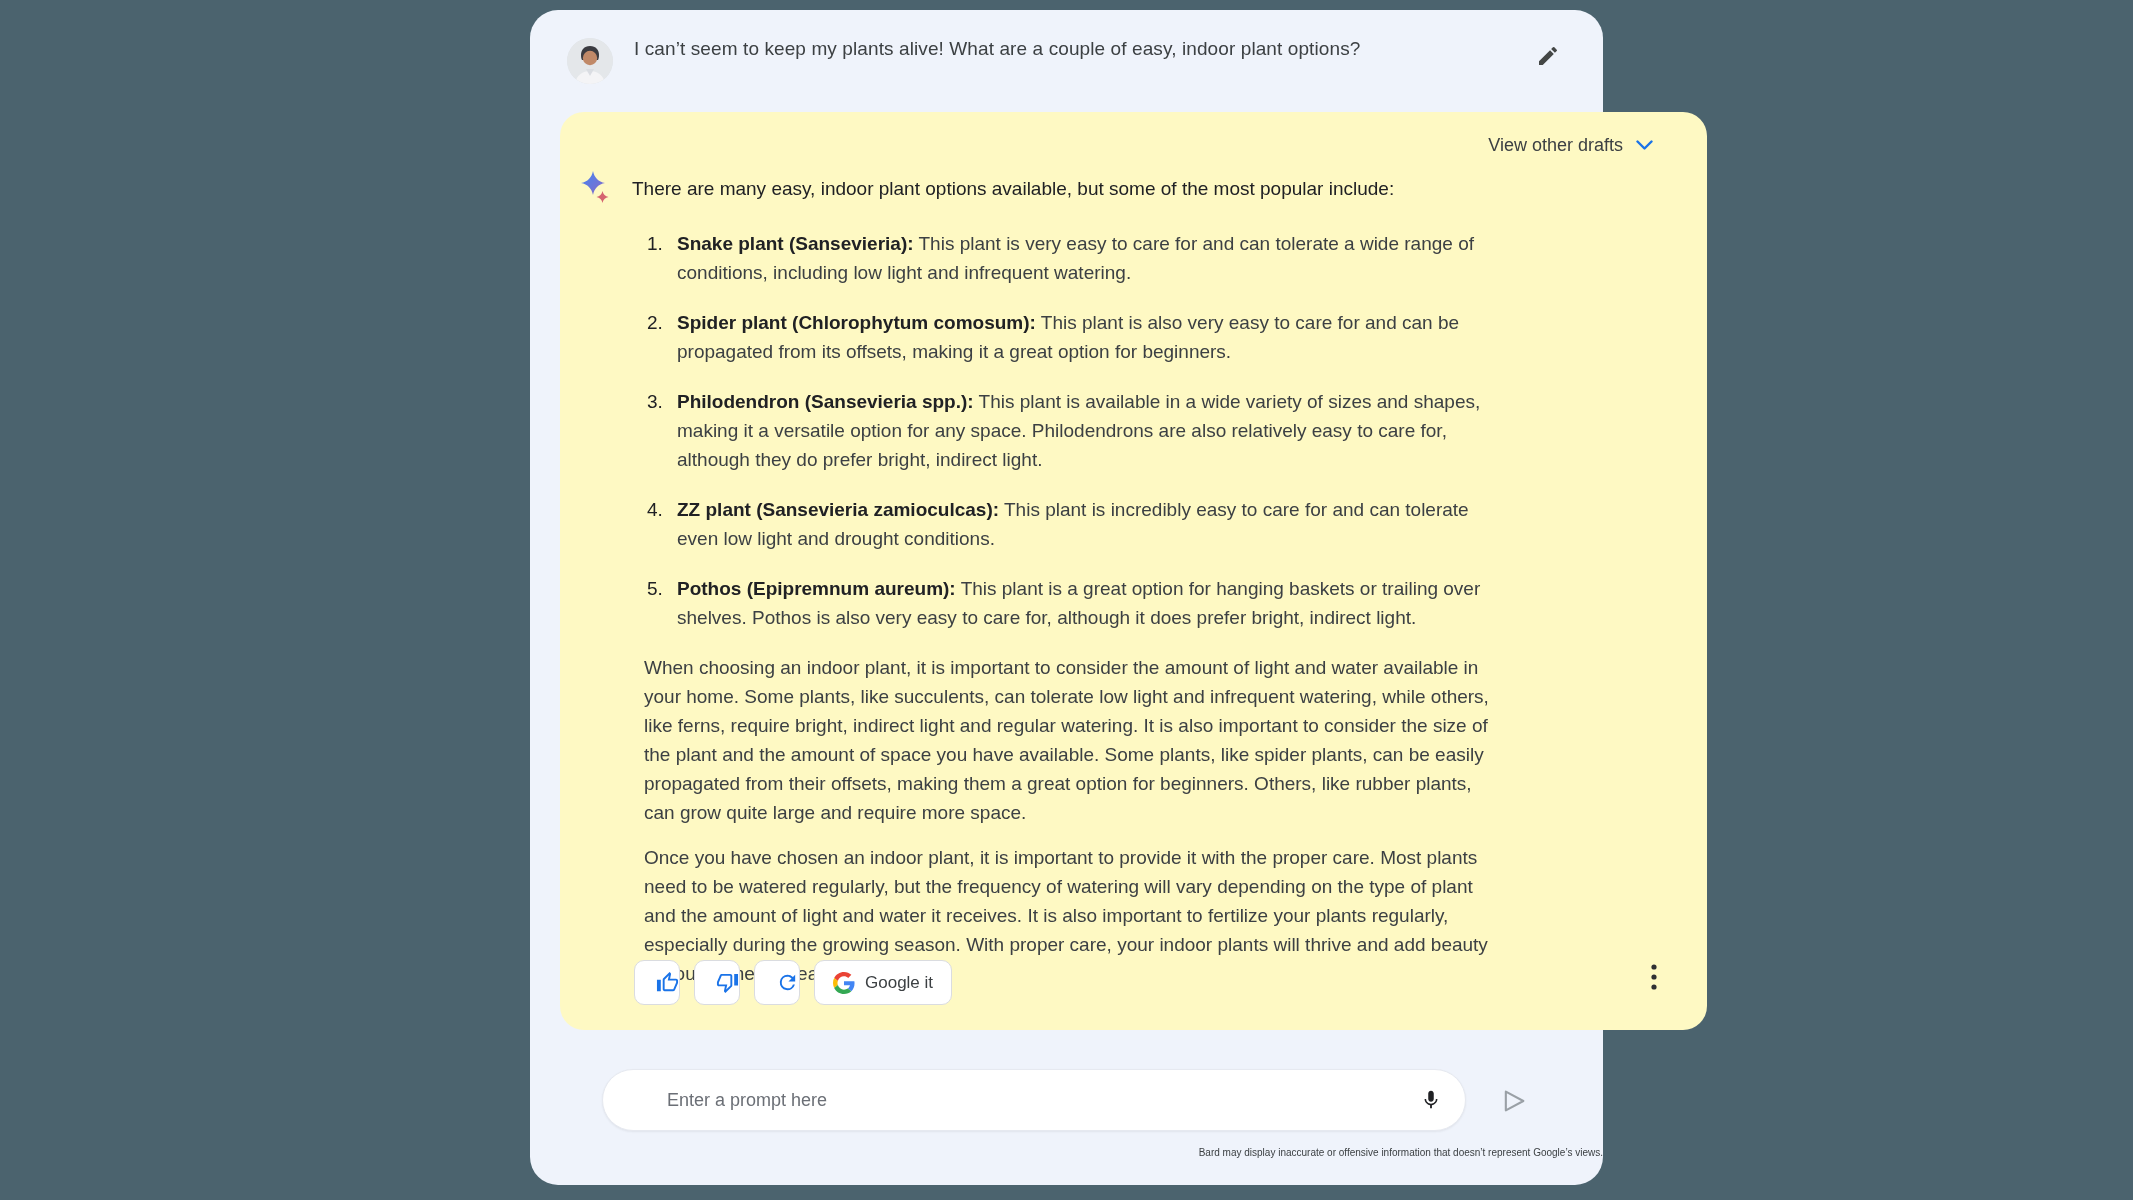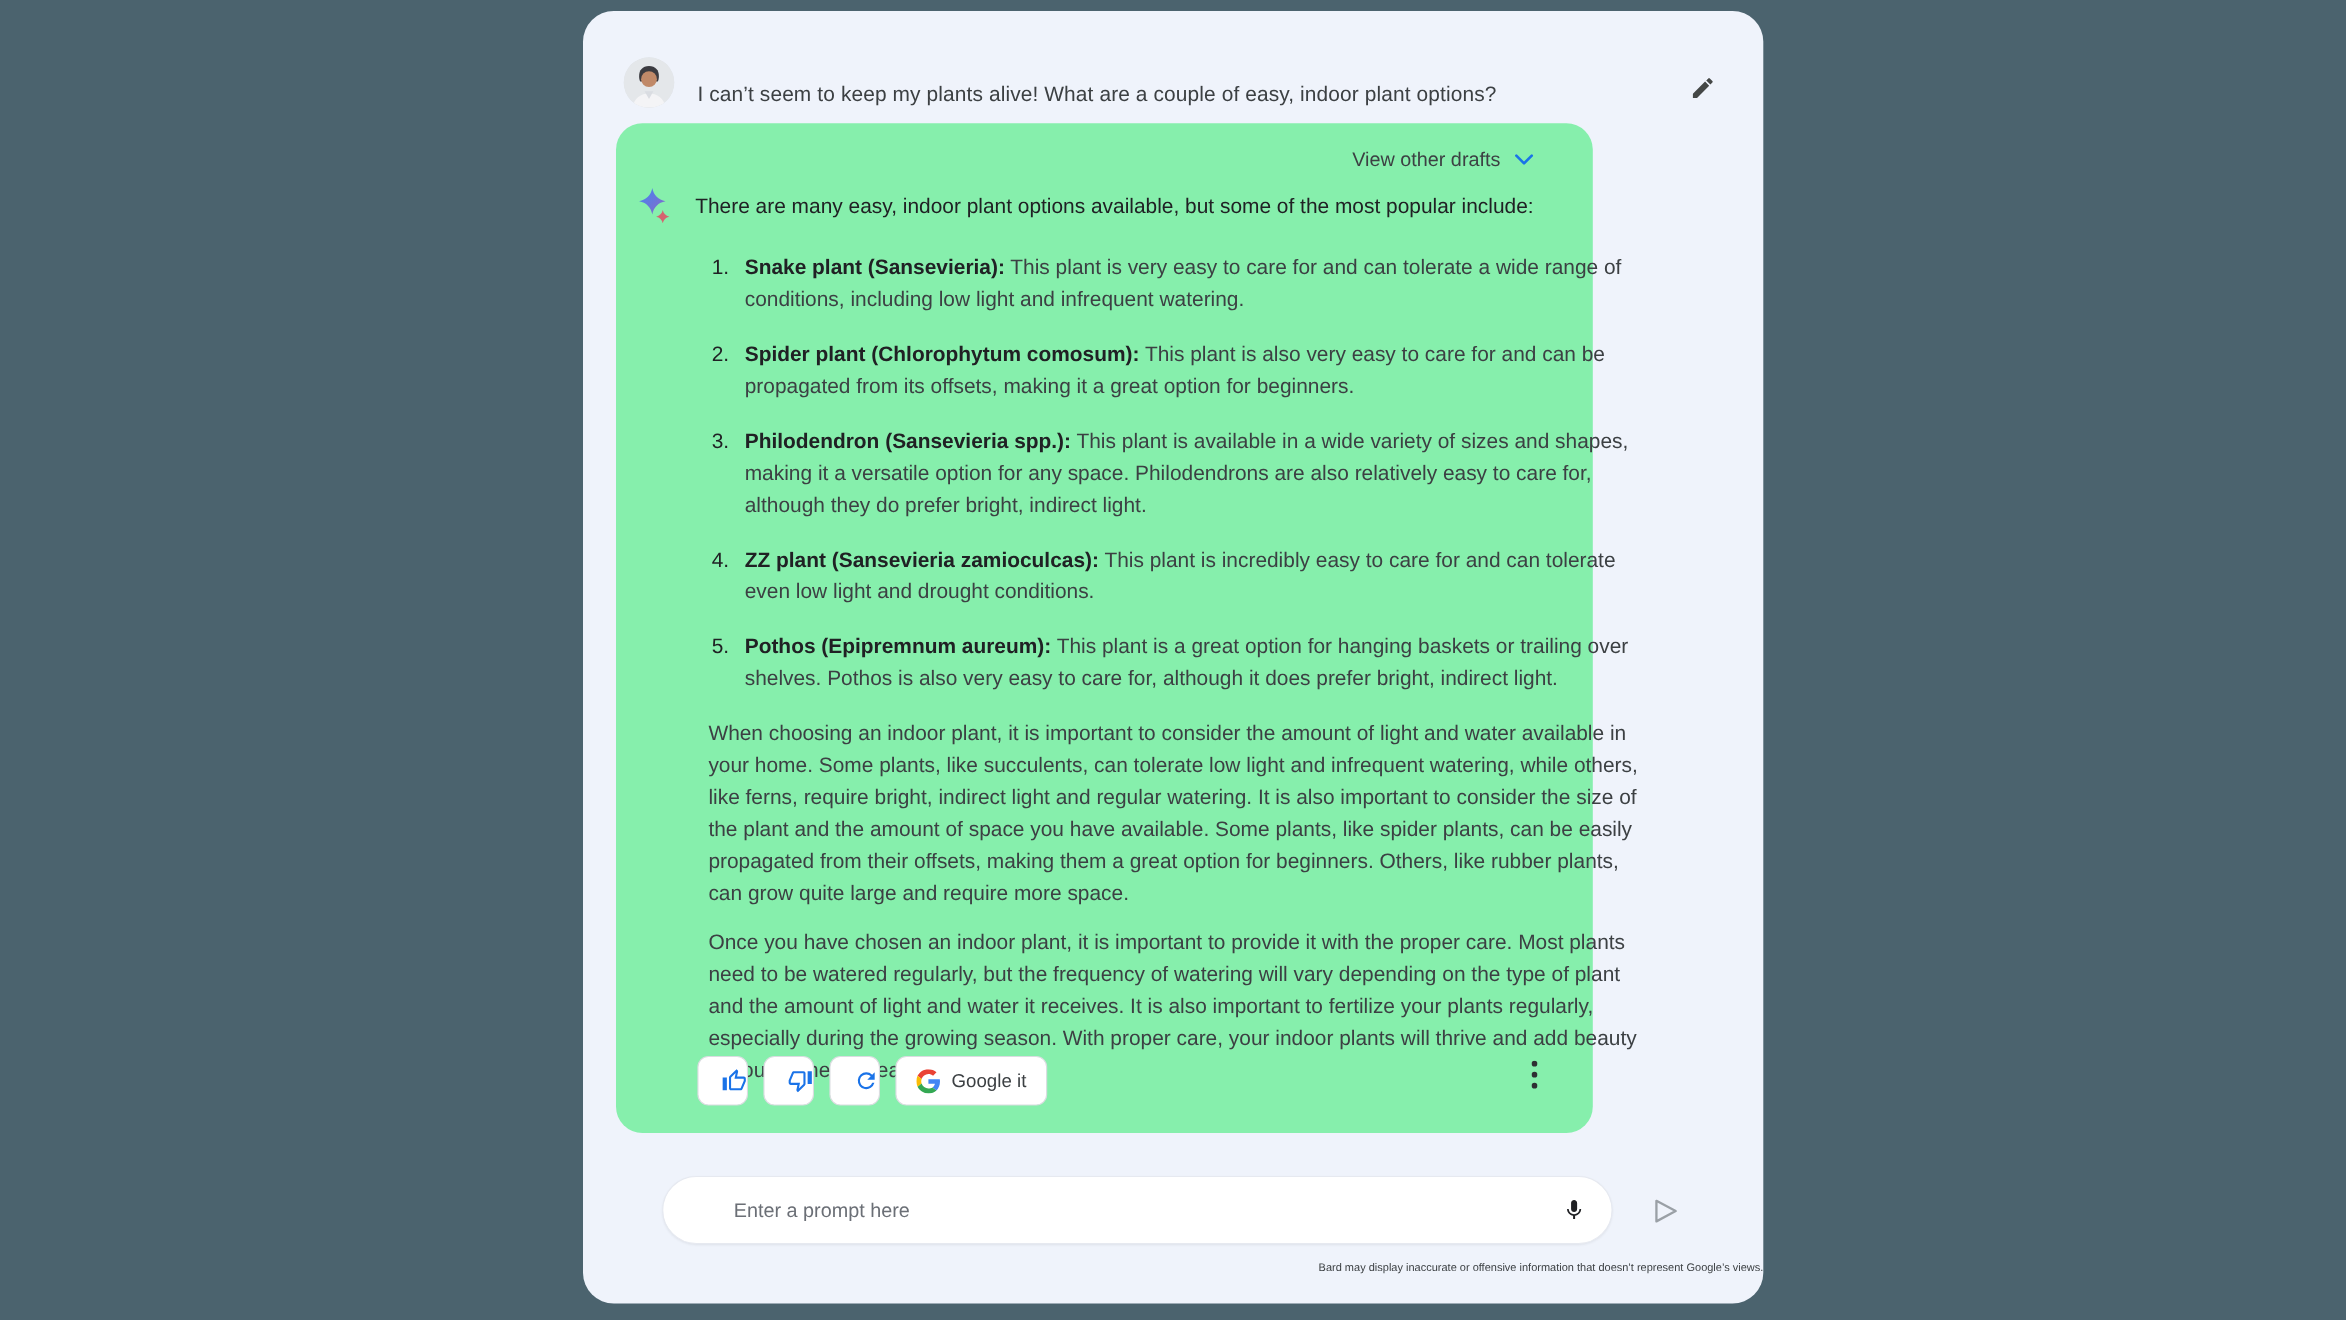--- a/index.html
+++ b/index.html
@@ -8,36 +8,36 @@
     background:#4b636e;
     font-family:"Liberation Sans",sans-serif;
     -webkit-font-smoothing:antialiased;
   }
   .panel{
     position:absolute;left:530px;top:10px;width:1073px;height:1175px;
     background:#eff3fb;border-radius:28px;
   }
   
   .question-row{
-    position:absolute;left:37px;right:37px;top:42px;height:46px;
-    display:flex;align-items:flex-end;
+    position:absolute;left:37px;right:37px;top:28px;height:46px;
+    display:flex;align-items:flex-start;
   }
   .avatar{
     width:46px;height:46px;border-radius:50%;overflow:hidden;flex:0 0 auto;
     margin-right:21px;background:#dfe3e8;
   }
   .question-text{font-size:19px;color:#3c4043;letter-spacing:.1px;}
   .edit-btn{
     margin-left:auto;width:36px;height:36px;display:flex;align-items:center;justify-content:center;
     border:none;background:transparent;cursor:pointer;padding:0;
   }
   
   .card{
-    position:absolute;left:30px;top:102px;width:888px;height:918px;
-    background:#86efac;border-radius:24px;
+    position:absolute;left:30px;top:102px;width:1147px;height:918px;
+    background:#fef9c3;border-radius:24px;
   }
   .drafts{
     position:absolute;top:16px;right:54px;height:34px;
     display:flex;align-items:center;gap:13px;cursor:pointer;
     background:transparent;border:none;padding:0;
   }
   .drafts-label{font-size:18px;color:#3c4043;}
   .bard-icon{position:absolute;left:20px;top:58px;}
   .content{position:absolute;left:72px;top:0;width:874px;}
   .intro{margin-top:63px;font-size:19px;line-height:27px;color:#202124;}

